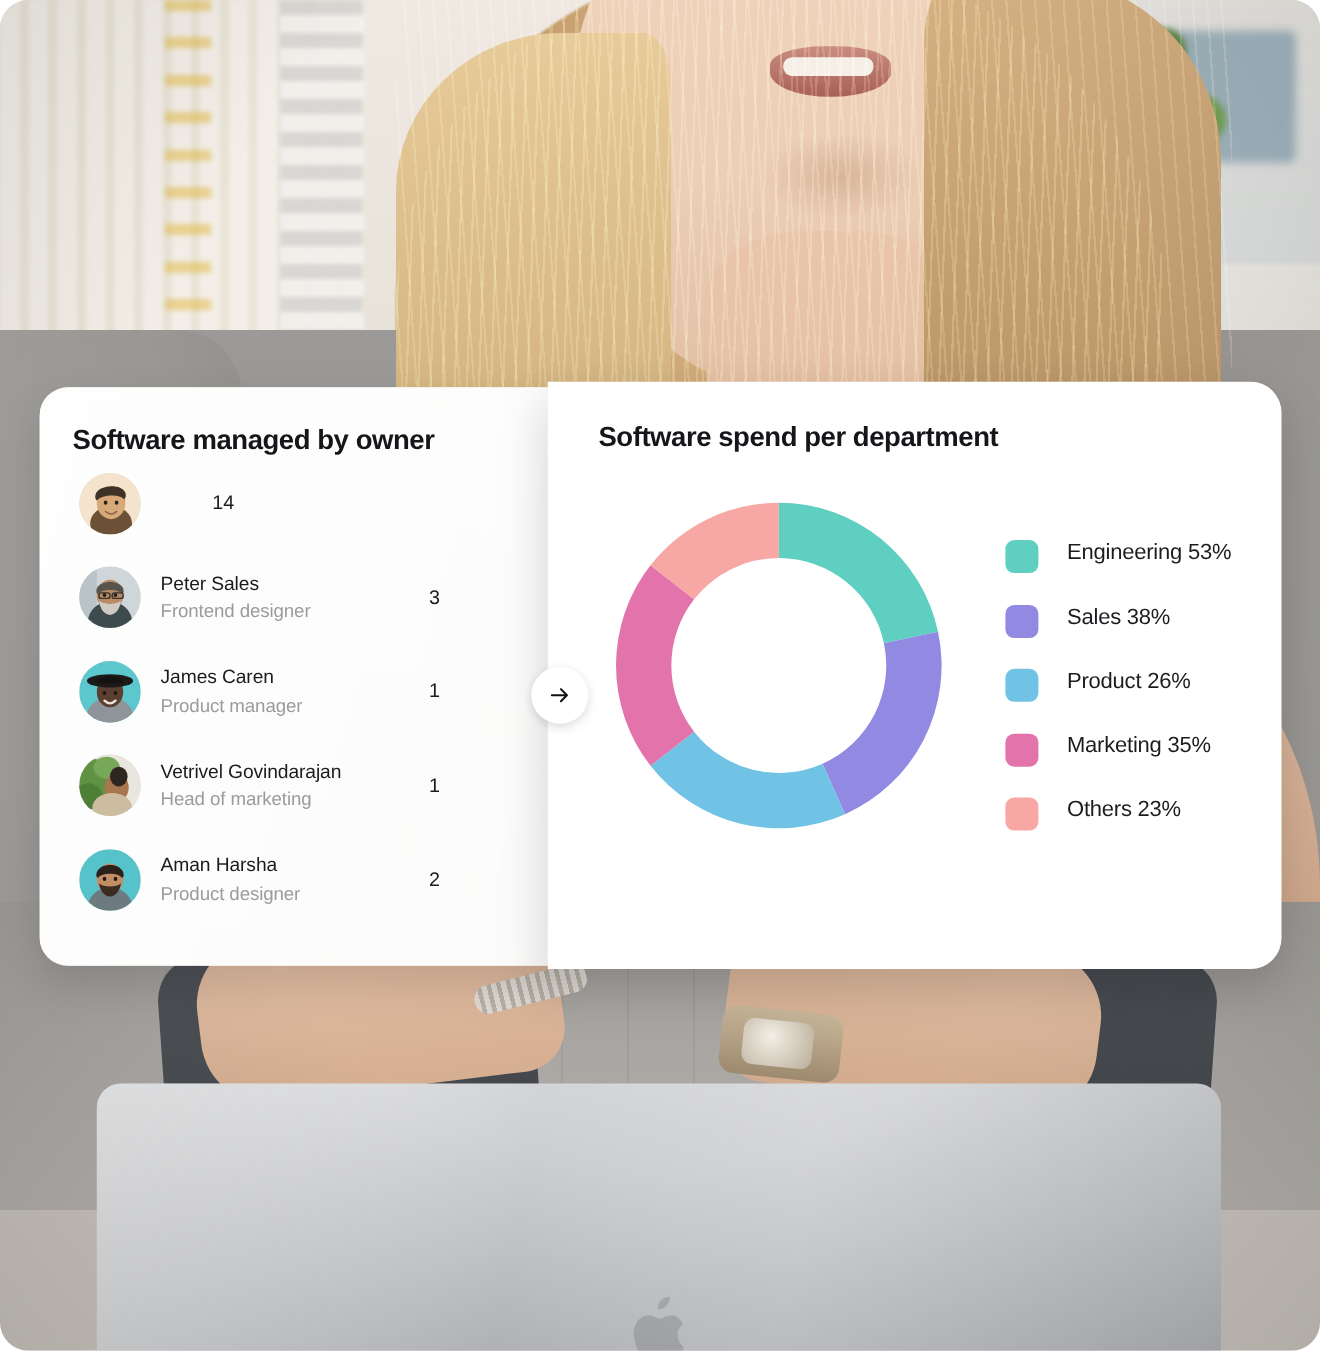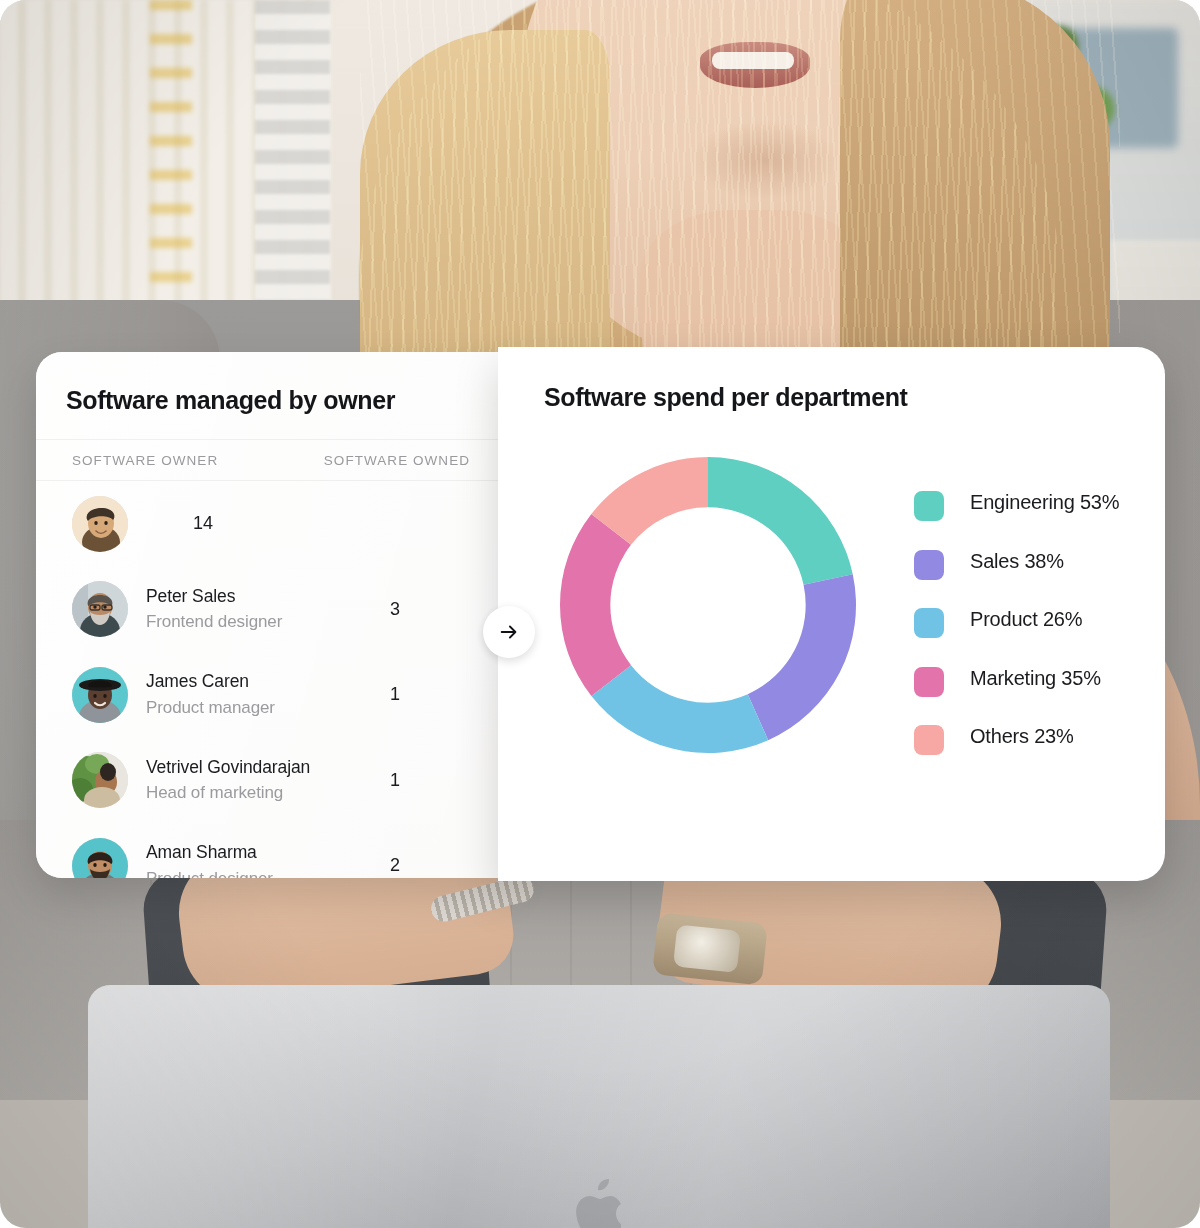--- a/index.html
+++ b/index.html
@@ -413,24 +413,20 @@
       </svg>
     </div>
     <div class="photo-vignette"></div>
   </div>
 
   <div class="card-left">
     <div class="card-left-wash"></div>
     <div class="card-left-inner">
       <div class="card-title-left">Software managed by owner</div>
 
-      <div class="table-head">
-        <div class="th th-owner">SOFTWARE OWNER</div>
-        <div class="th th-owned">SOFTWARE OWNED</div>
-      </div>
 
       <div class="row">
         <div class="avatar">
           <svg viewBox="0 0 56 56" aria-hidden="true">
             <rect width="56" height="56" fill="#f5e4cd"></rect>
             <ellipse cx="29" cy="46" rx="19" ry="16" fill="#6b5136"></ellipse>
             <ellipse cx="29" cy="27" rx="13" ry="15" fill="#d7a878"></ellipse>
             <path d="M15 19c3-8 23-10 27-1 1 3 0 5-1 6-4-5-20-5-25 1-1-1-2-3-1-6z" fill="#3f3227"></path>
             <ellipse cx="24" cy="27" rx="1.7" ry="1.9" fill="#2b221a"></ellipse>
             <ellipse cx="34" cy="27" rx="1.7" ry="1.9" fill="#2b221a"></ellipse>
@@ -507,21 +503,21 @@
             <rect width="56" height="56" fill="#55c3c9"></rect>
             <ellipse cx="28" cy="52" rx="20" ry="17" fill="#6d7a80"></ellipse>
             <ellipse cx="28" cy="27" rx="12" ry="14" fill="#c08d64"></ellipse>
             <path d="M16 21c3-9 21-9 24 0 1 3 0 5-1 5-4-5-18-5-22 0-1 0-2-2-1-5z" fill="#2b211a"></path>
             <path d="M18 31c1 7 5 12 10 12s9-5 10-12c-4 4-16 4-20 0z" fill="#3a2c21"></path>
             <ellipse cx="23" cy="27" rx="1.7" ry="1.9" fill="#211a14"></ellipse>
             <ellipse cx="33" cy="27" rx="1.7" ry="1.9" fill="#211a14"></ellipse>
           </svg>
         </div>
         <div class="who">
-          <div class="who-name">Aman Sharma</div>
+          <div class="who-name">Aman Harsha</div>
           <div class="who-role">Product designer</div>
         </div>
         <div class="count">2</div>
       </div>
     </div>
   </div>
 
   <div class="card-right">
     <div class="card-title-right">Software spend per department</div>
 

